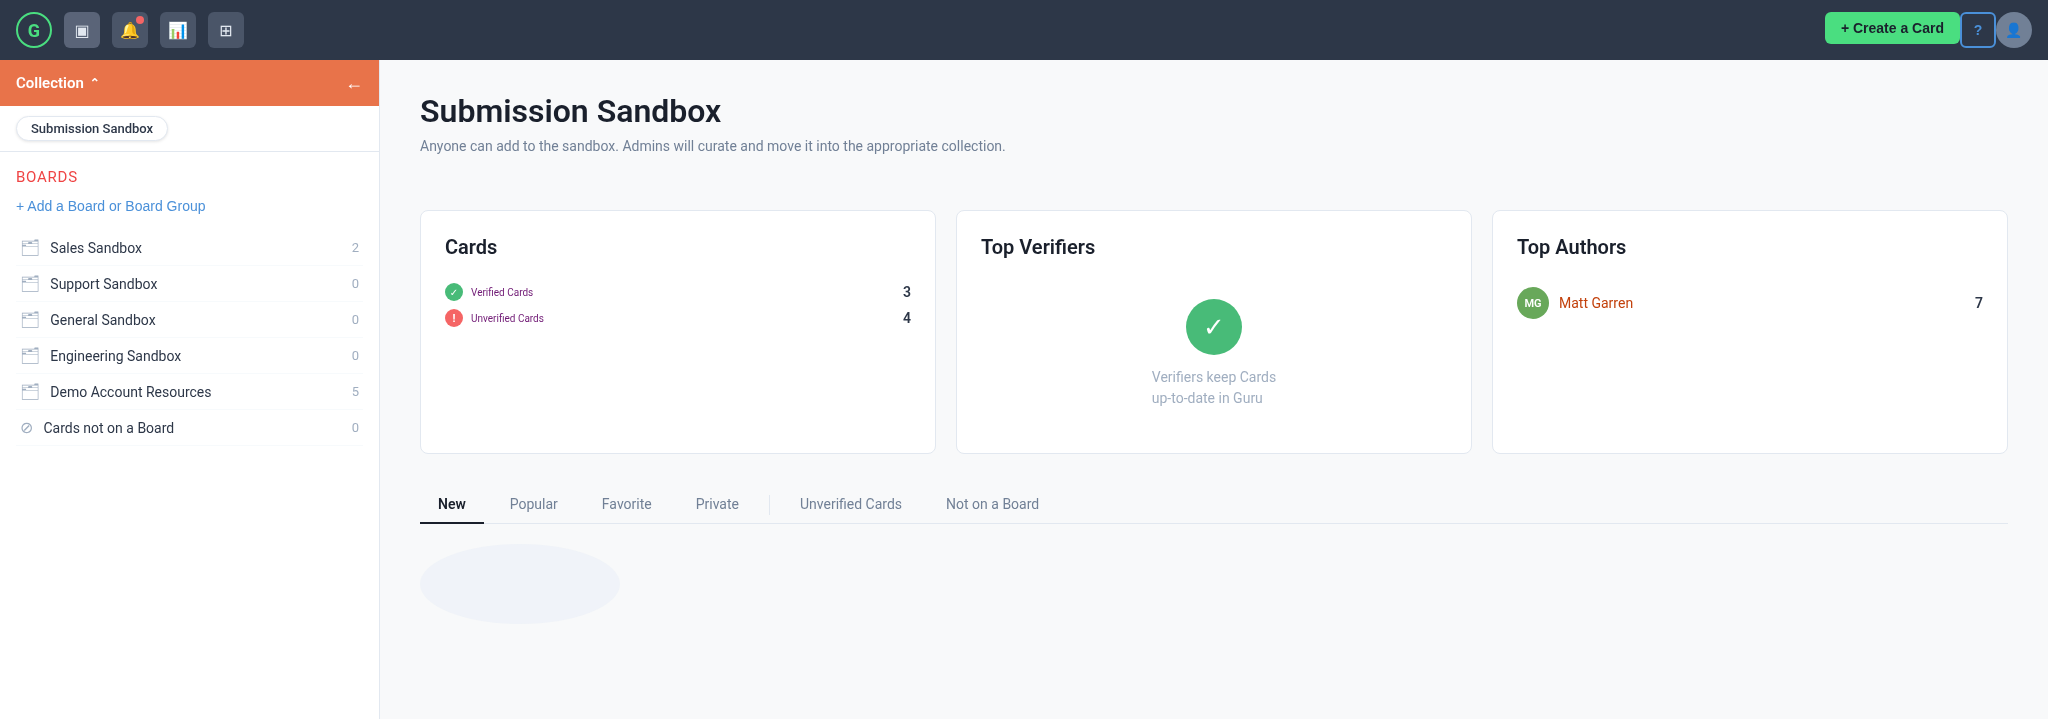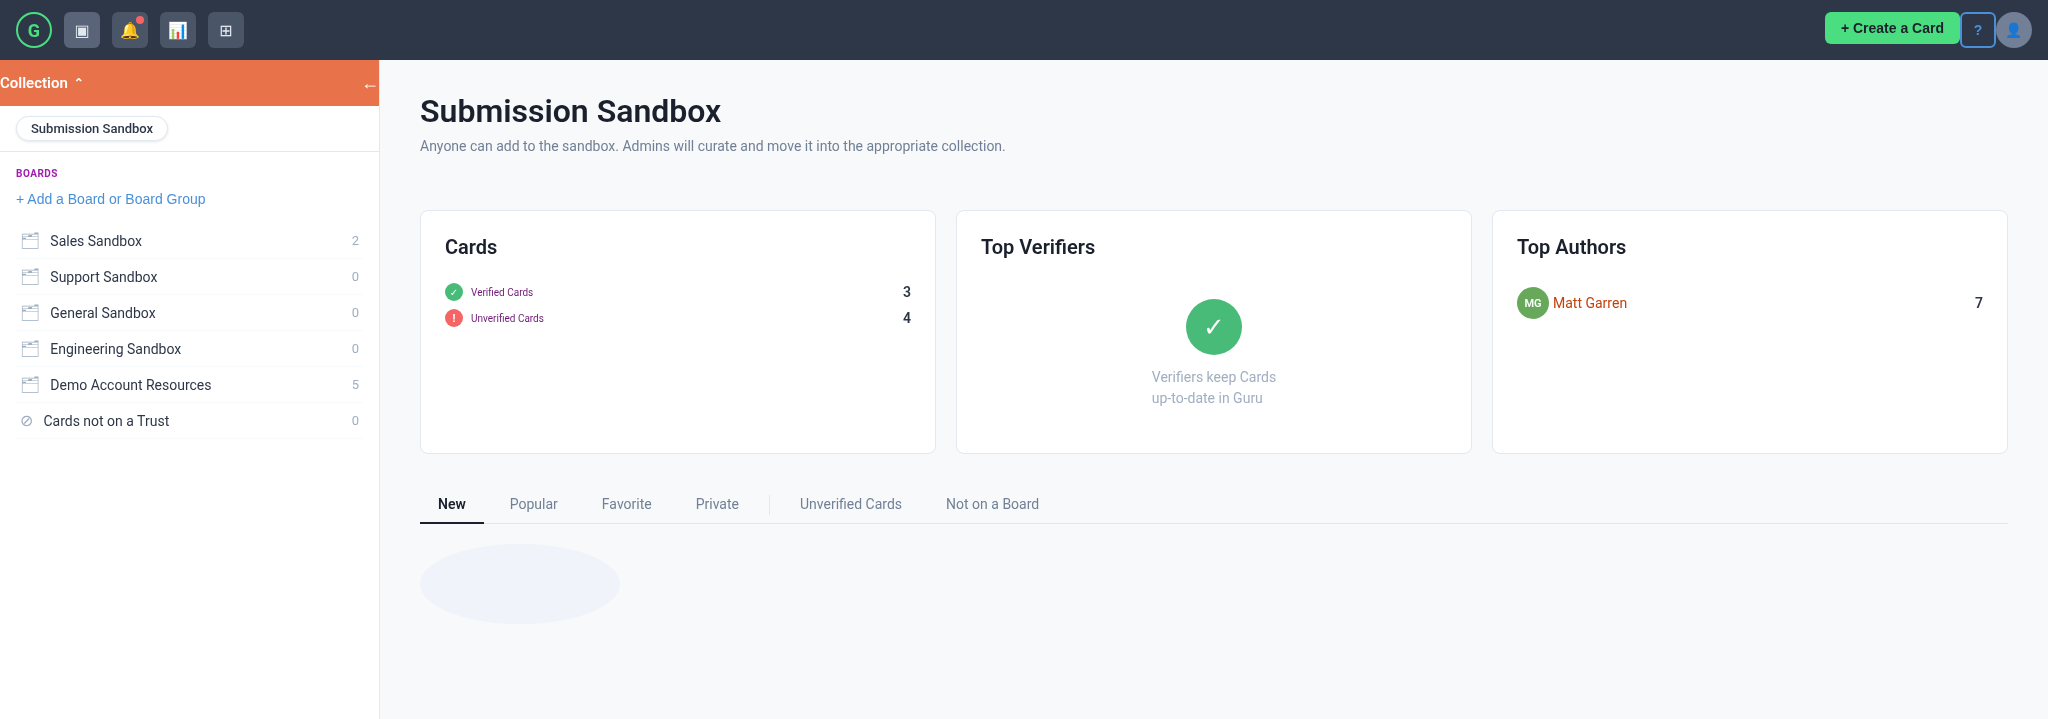--- a/index.html
+++ b/index.html
@@ -112,21 +112,21 @@
       width: 380px;
       background: #fff;
       border-right: 1px solid #e2e8f0;
       display: flex;
       flex-direction: column;
       flex-shrink: 0;
       overflow-y: auto;
     }
     .sidebar-header {
       background: #e8734a;
-      padding: 12px 0;
+      padding: 12px 16px;
       display: flex;
       align-items: center;
       justify-content: space-between;
     }
     .collection-label {
       color: #fff;
       font-size: 15px;
       font-weight: 600;
       display: flex; align-items: center; gap: 6px;
     }
@@ -150,23 +150,23 @@
       border: 1px solid #e2e8f0;
       border-radius: 20px;
       padding: 4px 14px;
       font-size: 13px;
       color: #2d3748;
       font-weight: 500;
       box-shadow: 0 1px 3px rgba(0,0,0,0.1);
     }
     .boards-section { padding: 16px; }
     .boards-title {
-      font-size: 10px;
-      font-weight: 700;
-      color: #a21caf;
+      font-size: 15px;
+      font-weight: 400;
+      color: #ef4444;
       text-transform: uppercase;
       letter-spacing: 0.05em;
       margin-bottom: 12px;
     }
     .add-board-btn {
       color: #4a90d9;
       font-size: 14px;
       font-weight: 500;
       cursor: pointer;
       display: flex; align-items: center; gap: 4px;
@@ -285,21 +285,21 @@
       line-height: 1.5;
     }
 
     
     .author-row {
       display: flex;
       align-items: center;
       justify-content: space-between;
       padding: 8px 0;
     }
-    .author-left { display: flex; align-items: center; gap: 4px; }
+    .author-left { display: flex; align-items: center; gap: 10px; }
     .author-avatar {
       width: 32px; height: 32px;
       border-radius: 50%;
       background: #68a85a;
       display: flex; align-items: center; justify-content: center;
       color: #fff;
       font-size: 11px;
       font-weight: 600;
     }
     .author-name { font-size: 14px; color: #c2410c; }
@@ -409,21 +409,21 @@
       <div class="board-item">
         <div class="board-item-left">
           <span class="board-icon">🗂</span>
           <span class="board-name">Demo Account Resources</span>
         </div>
         <span class="board-count">5</span>
       </div>
       <div class="board-item cards-not-board">
         <div class="board-item-left">
           <span class="board-icon">⊘</span>
-          <span class="board-name">Cards not on a Trust</span>
+          <span class="board-name">Cards not on a Board</span>
         </div>
         <span class="board-count">0</span>
       </div>
     </div>
   </aside>
 
   <main class="main-content">
     <h1 class="page-title">Submission Sandbox</h1>
     <p class="page-desc">Anyone can add to the sandbox. Admins will curate and move it into the appropriate collection.</p>
 

